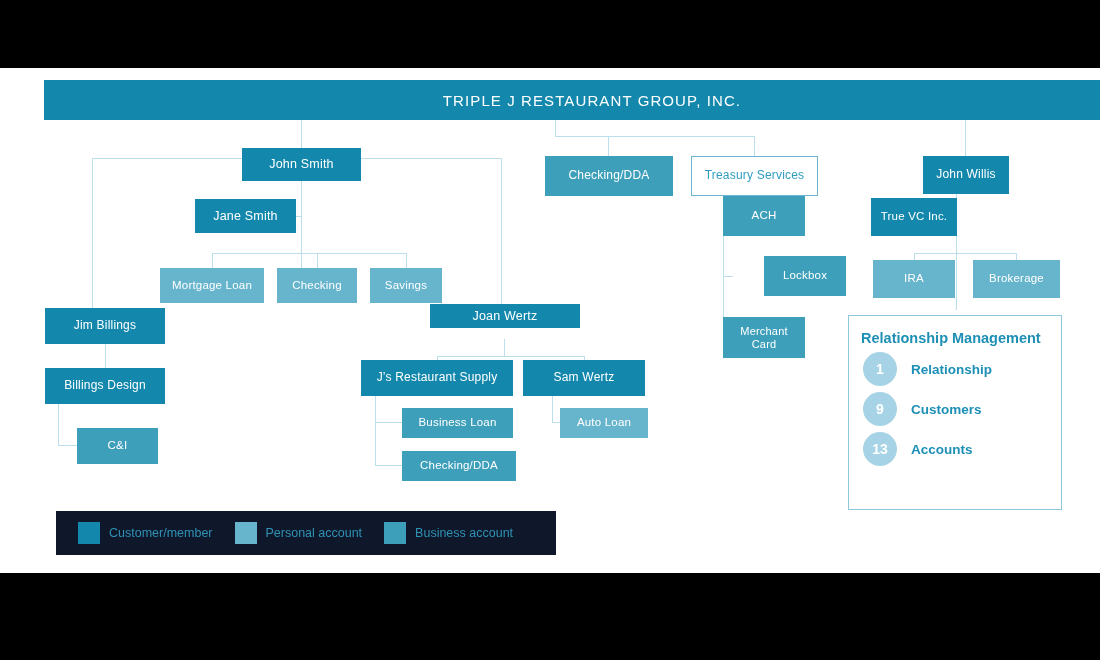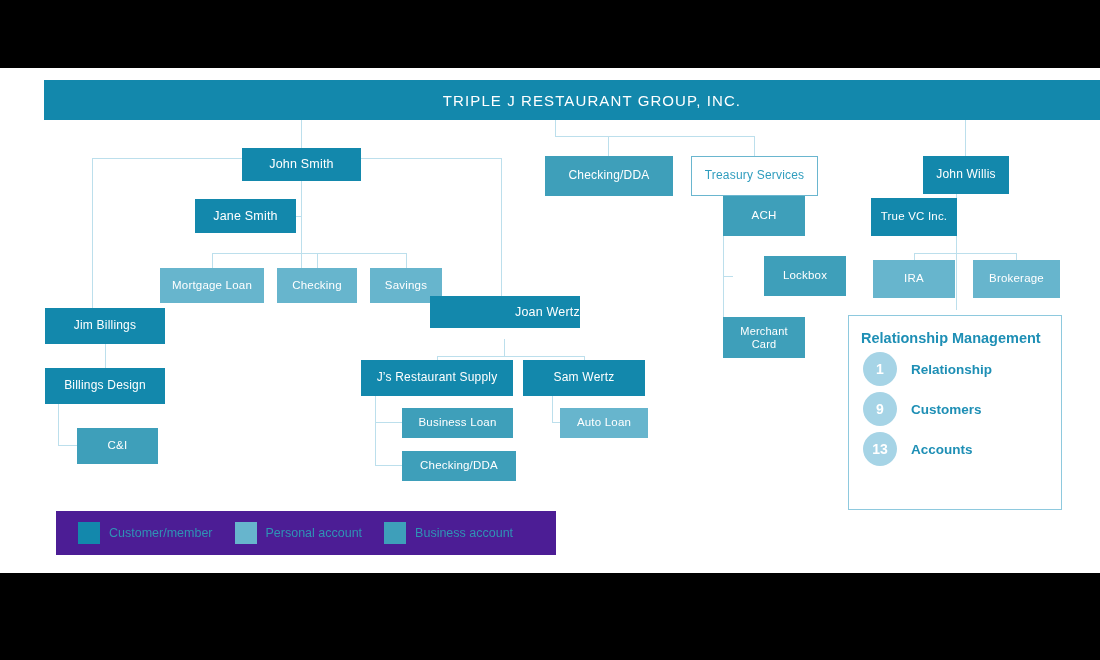--- a/index.html
+++ b/index.html
@@ -47,21 +47,21 @@
 
   
   .ln { position: absolute; background: #bcdfec; }
   .lnv { width: 1px; }
   .lnh { height: 1px; }
 
   
   #legend {
     position: absolute; left: 56px; top: 443px;
     width: 500px; height: 44px;
-    background: #4c1d95;
+    background: #0f172a;
     display: flex; align-items: center;
   }
   .legend-item { display: flex; align-items: center; margin-left: 22px; }
   .legend-sw { width: 22px; height: 22px; margin-right: 9px; }
   .legend-tx { color: #2f93b5; font-size: 12.5px; white-space: nowrap; }
 
   
   #rm-panel {
     position: absolute; left: 848px; top: 247px;
     width: 214px; height: 195px;
@@ -163,21 +163,21 @@
     <div class="node dark" style="left:45px; top:240px; width:120px; height:36px; font-size:12px;">
       <span>Jim Billings</span>
     </div>
     <div class="node dark" style="left:45px; top:300px; width:120px; height:36px; font-size:12px;">
       <span>Billings Design</span>
     </div>
     <div class="node mid" style="left:77px; top:360px; width:81px; height:36px; font-size:11.5px;">
       <span>C&amp;I</span>
     </div>
 
-    <div class="node dark" style="left:430px; top:228px; width:150px; height:32px; font-size:12.5px;justify-content:flex-end;">
+    <div class="node dark" style="left:430px; top:236px; width:150px; height:24px; font-size:12.5px;">
       <span>Joan Wertz</span>
     </div>
     <div class="node dark" style="left:361px; top:292px; width:152px; height:36px; font-size:12px;">
       <span>J’s Restaurant Supply</span>
     </div>
     <div class="node dark" style="left:523px; top:292px; width:122px; height:36px; font-size:12px;">
       <span>Sam Wertz</span>
     </div>
 
     <div class="node mid" style="left:402px; top:340px; width:111px; height:30px; font-size:11.5px;">

